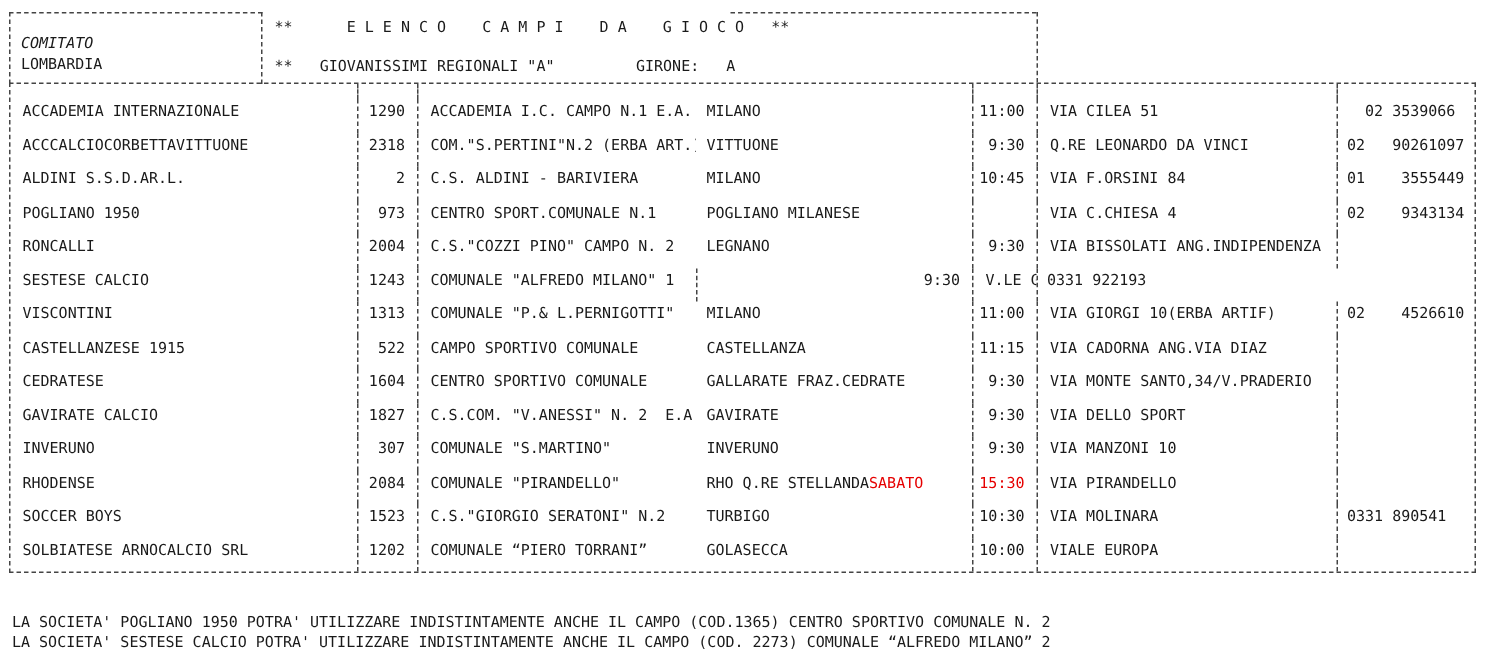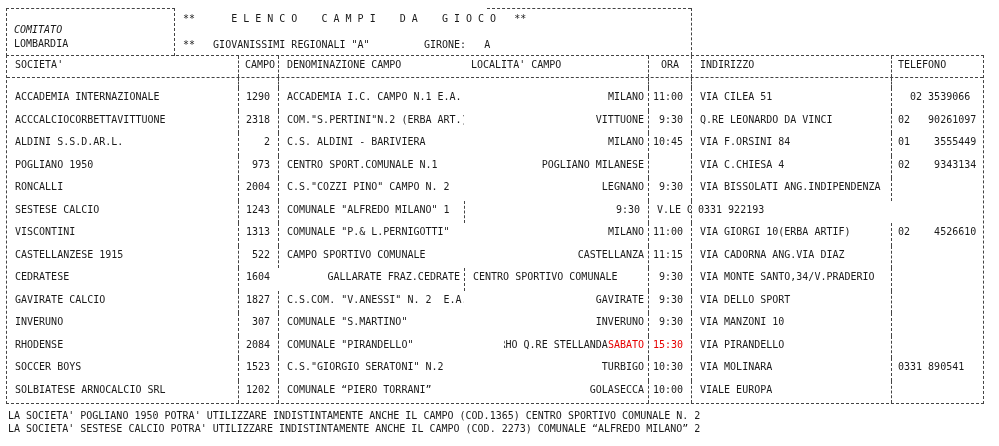--- a/index.html
+++ b/index.html
@@ -22,21 +22,21 @@
     display:grid;
     grid-template-columns:231px 40px 186px 184px 43px 200px 92px;
   }
   .hrow  { height:21px; border-bottom:1px dashed #444; }
   .sprow { height:10px; }
   .trow  { height:22.5px; }
   .cell  { padding:3px 0 0 8px; white-space:pre; overflow:hidden; }
   .campo    { border-left:1px dashed #444; text-align:right; padding-left:0; padding-right:8px; }
   .denom    { border-left:1px dashed #444; }
   .localita { padding-left:7px; padding-right:4px; }
-  .trow .localita { display:flex; justify-content:flex-end; padding-top:3px;margin-left:40px; }
+  .trow .localita { display:flex; justify-content:flex-start; padding-top:3px; }
   .ora      { border-left:1px dashed #444; text-align:right; padding-left:0; padding-right:8px; }
   .hrow .ora{ text-align:center; padding-right:0; }
   .indirizzo{ border-left:1px dashed #444; }
   .telefono { border-left:1px dashed #444; padding-left:6px; }
   .red   { color:var(--hl,#e60000); }
   .note  { position:absolute; left:8px; white-space:pre; }
 </style>
 </head>
 <body>
 
@@ -47,29 +47,20 @@
   <div class="abs" style="left:14px; top:38px;">LOMBARDIA</div>
 
   <div class="abs" style="left:183px; top:13px;">**      E L E N C O    C A M P I    D A    G I O C O   **</div>
   <div class="abs" style="left:183px; top:39px;">**   GIOVANISSIMI REGIONALI "A"</div>
   <div class="abs" style="left:424px; top:39px;">GIRONE:   A</div>
 
   <div class="deco-h" style="left:487px; top:8px; width:204px;"></div>
   <div class="deco-v" style="left:691px; top:8px; height:47px;"></div>
 
   <div class="tbl">
-    <div class="hrow">
-      <div class="cell societa">SOCIETA'</div>
-      <div class="cell campo" style="text-align:left; padding-left:6px;">CAMPO</div>
-      <div class="cell denom">DENOMINAZIONE CAMPO</div>
-      <div class="cell localita">LOCALITA' CAMPO</div>
-      <div class="cell ora">ORA</div>
-      <div class="cell indirizzo">INDIRIZZO</div>
-      <div class="cell telefono">TELEFONO</div>
-    </div>
     <div class="sprow">
       <div class="cell societa"></div>
         <div class="cell campo"></div>
         <div class="cell denom"></div>
       <div class="cell localita"></div>
         <div class="cell ora"></div>
         <div class="cell indirizzo"></div>
       <div class="cell telefono"></div>
     </div>
     <div id="rows">
@@ -169,25 +160,25 @@
         <span class="red"></span>
       </div>
       <div class="cell ora">11:15</div>
       <div class="cell indirizzo">VIA CADORNA ANG.VIA DIAZ</div>
       <div class="cell telefono"></div>
     </div>
 
     <div class="trow">
       <div class="cell societa">CEDRATESE</div>
       <div class="cell campo">1604</div>
+      <div class="cell denom">CENTRO SPORTIVO COMUNALE</div>
       <div class="cell localita">
         <span>GALLARATE FRAZ.CEDRATE</span>
         <span class="red"></span>
       </div>
-      <div class="cell denom">CENTRO SPORTIVO COMUNALE</div>
       <div class="cell ora">9:30</div>
       <div class="cell indirizzo">VIA MONTE SANTO,34/V.PRADERIO</div>
       <div class="cell telefono"></div>
     </div>
 
     <div class="trow">
       <div class="cell societa">GAVIRATE CALCIO</div>
       <div class="cell campo">1827</div>
       <div class="cell denom">C.S.COM. "V.ANESSI" N. 2  E.A.</div>
       <div class="cell localita">

